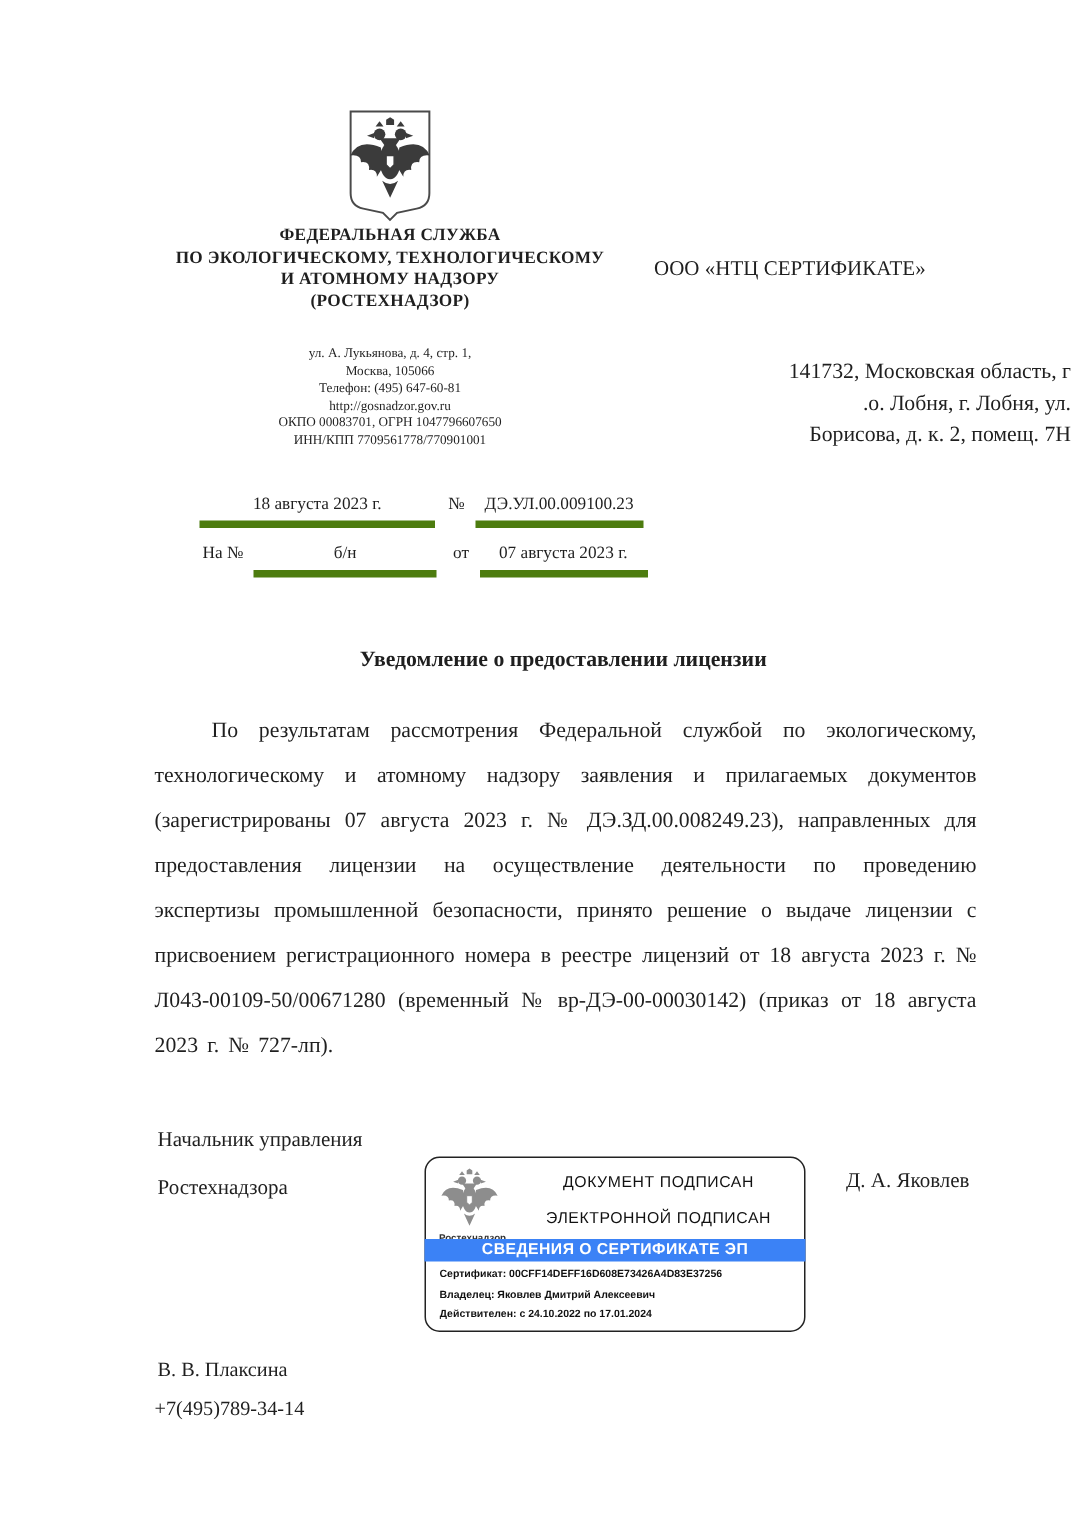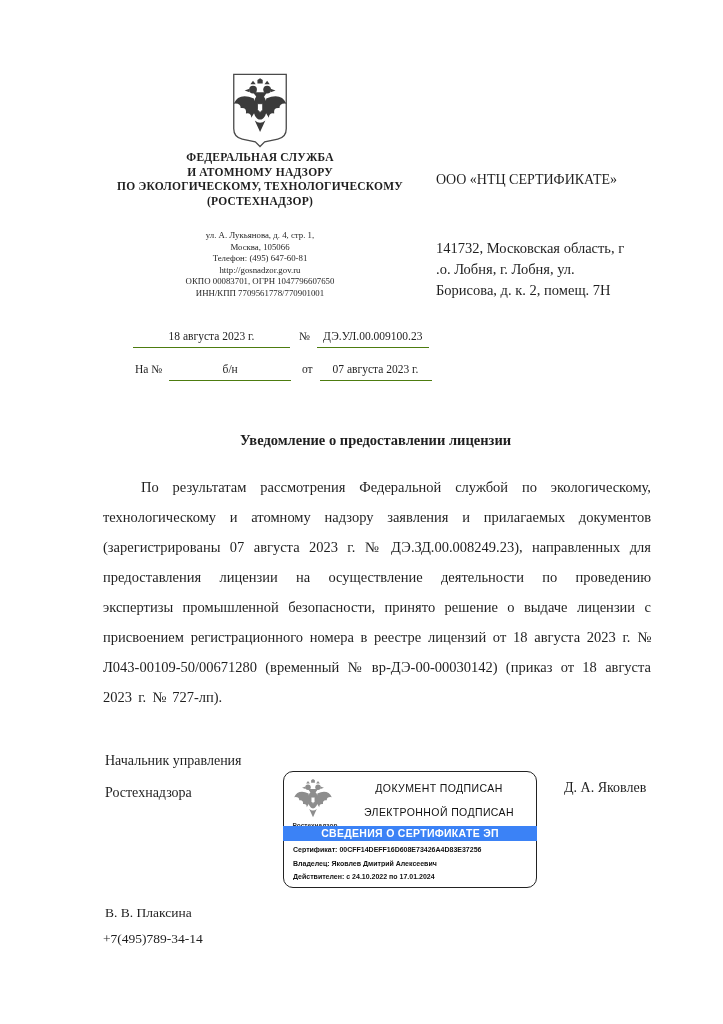--- a/index.html
+++ b/index.html
@@ -26,27 +26,27 @@
   
   .contacts {
     left: 78px; top: 230px; width: 364px;
     text-align: center; font-size: 8.8px; line-height: 11.6px;
   }
 
   
   .ref-row { font-size: 11.5px; }
   .ref-field {
     display: inline-block; text-align: center;
-    border-bottom: 1px solid #4d7c0f; height: 17px;
+    border-bottom: 5px solid #4d7c0f; height: 17px;
   }
   .ref-label { display: inline-block; }
 
   
   .recipient-name { left: 436px; top: 172px; width: 278px; font-size: 14px; }
-  .recipient-address { left: 436px; top: 238px; width: 278px; font-size: 14.5px; line-height: 21px; }
+  .recipient-address { left: 436px; top: 238px; width: 278px; font-size: 14.5px; line-height: 21px; text-align: right; }
 
   
   .doc-title {
     left: 103px; top: 432px; width: 545px;
     text-align: center; font-weight: bold; font-size: 14.5px;
   }
   .doc-body {
     left: 103px; top: 472px; width: 548px;
     font-size: 14.5px; line-height: 30px;
     text-align: justify; text-align-last: left;
@@ -115,22 +115,22 @@
         <path d="M25 23 Q8 16 2 29 Q10 28 10 34 Q17 33 16 40 Q22 39 22 45 L27 37 Z"></path>
         <path d="M39 23 Q56 16 62 29 Q54 28 54 34 Q47 33 48 40 Q42 39 42 45 L37 37 Z"></path>
         <path d="M26 48 L32 61 L38 48 Q32 53 26 48 Z"></path>
         <path d="M29 29 h6 v7 l-3 3 -3 -3 z" fill="#ffffff" stroke="#3b3b3b" stroke-width="1"></path>
       </g>
     </svg>
   </div>
 
   <div class="abs agency">
     <div>ФЕДЕРАЛЬНАЯ СЛУЖБА</div>
+    <div>ПО ЭКОЛОГИЧЕСКОМУ, ТЕХНОЛОГИЧЕСКОМУ</div>
     <div>И АТОМНОМУ НАДЗОРУ</div>
-    <div>ПО ЭКОЛОГИЧЕСКОМУ, ТЕХНОЛОГИЧЕСКОМУ</div>
     <div>(РОСТЕХНАДЗОР)</div>
   </div>
 
   <div class="abs contacts">
     <div>ул. А. Лукьянова, д. 4, стр. 1,</div>
     <div>Москва, 105066</div>
     <div>Телефон: (495) 647-60-81</div>
     <div>http://gosnadzor.gov.ru</div>
     <div>ОКПО 00083701, ОГРН 1047796607650</div>
     <div>ИНН/КПП 7709561778/770901001</div>

